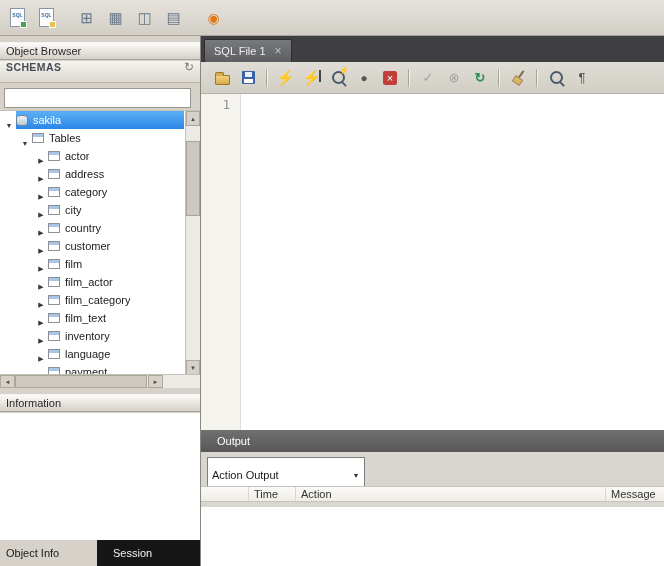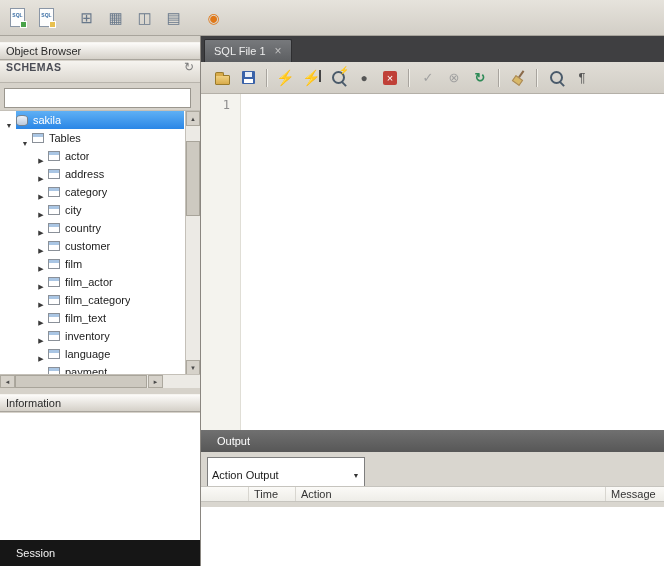--- a/index.html
+++ b/index.html
@@ -295,20 +295,23 @@
       <div class="hs-thumb"></div>
       <button class="hs-btn hs-right">►</button>
     </div>
 
     <div class="panel-header info-header">
       <span>Information</span>
     </div>
     <div class="info-body"></div>
 
     <div class="sidebar-tabs">
+      <div class="tab-objectinfo">
+        <span>Object Info</span>
+      </div>
       <div class="tab-session">
         <span>Session</span>
       </div>
     </div>
   </div>
 
   <div class="main">
     <div class="tabbar">
       <div class="sqltab">
         <span>SQL File 1</span>

